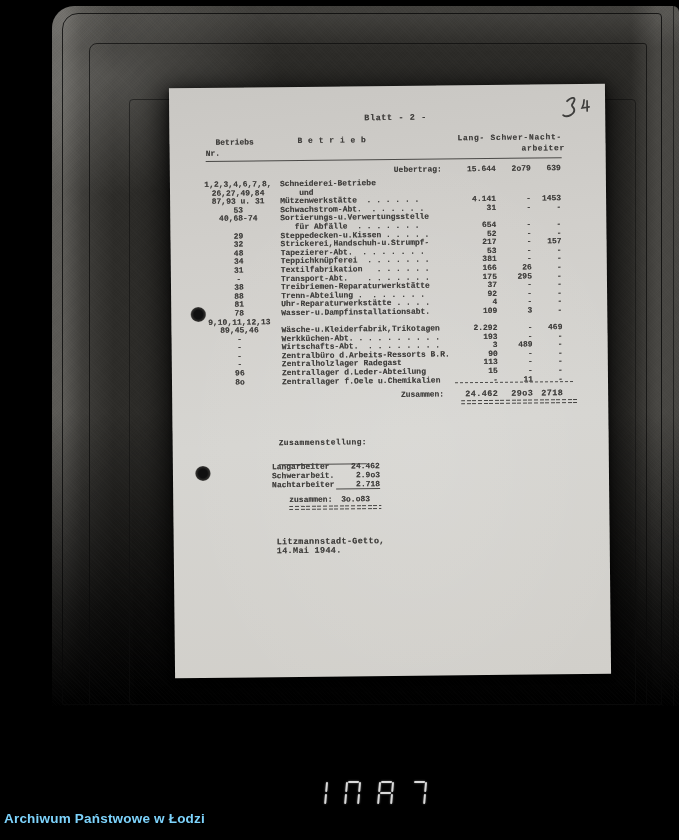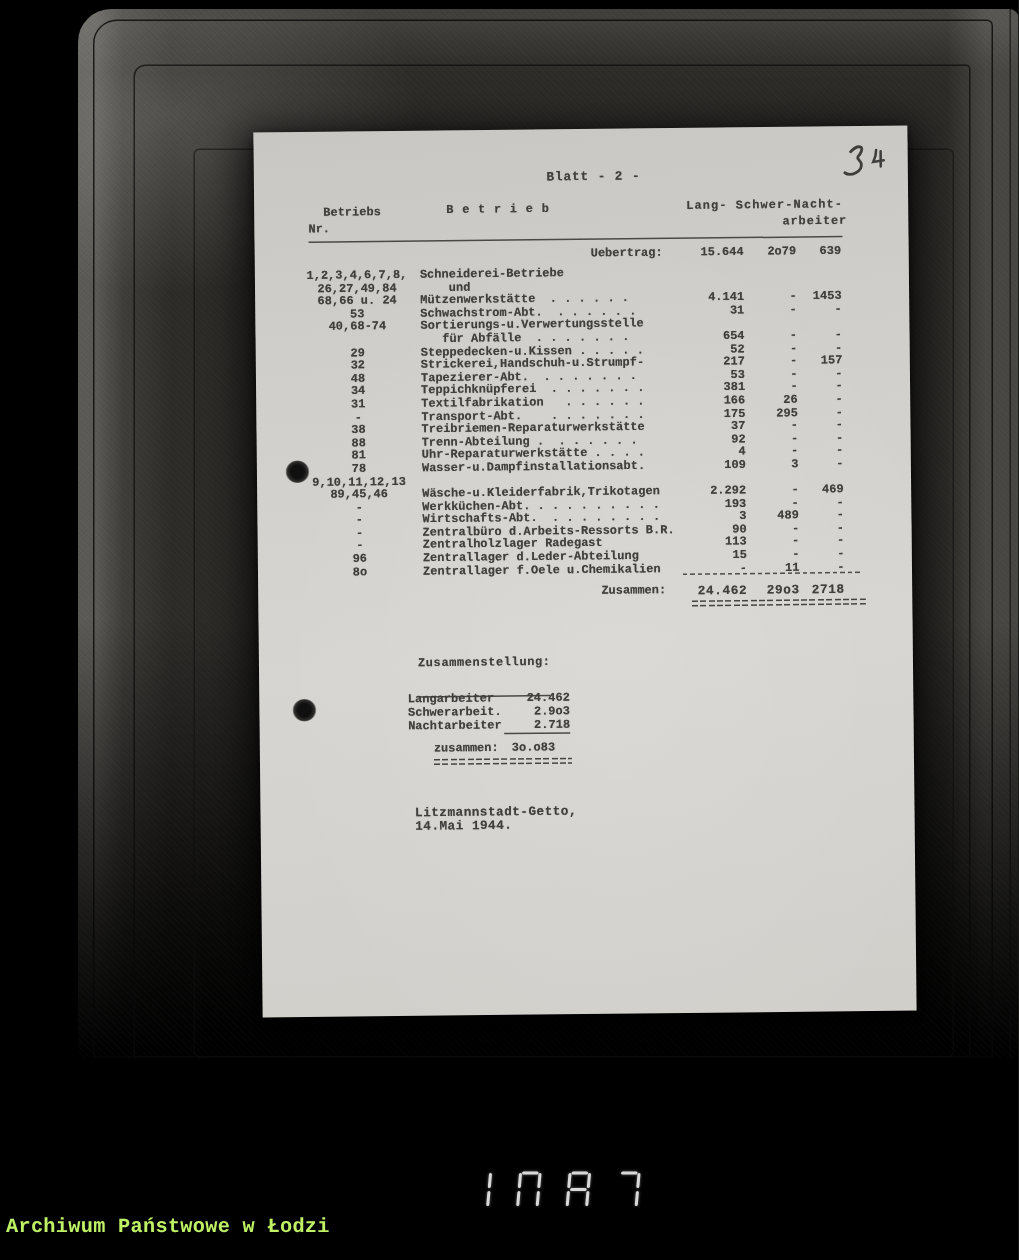--- a/index.html
+++ b/index.html
@@ -72,22 +72,22 @@
   .v.u-line{border-bottom:1px solid #4a4947;}
   .sum-total{left:116px;top:408px;width:92px;display:grid;grid-template-columns:52px 40px;height:9px;line-height:9px;}
   .sum-total .v{text-align:left;}
   .place{left:103px;top:450px;font-size:8.5px;letter-spacing:.3px;}
   .date{left:103px;top:459px;font-size:8.5px;letter-spacing:.3px;text-align:center;}
 
   .hand-mark{left:388px;top:10px;width:40px;height:30px;}
 
   
   .archive-label{position:absolute;left:4px;top:811px;
-    font-family:Liberation Mono, monospace;font-weight:700;
-    font-size:13.5px;color:#bef264;letter-spacing:.2px;}
+    font-family:Liberation Sans, sans-serif;font-weight:700;
+    font-size:13.5px;color:#7dd3fc;letter-spacing:.2px;}
   .counter{position:absolute;left:312px;top:781px;height:26px;transform:skewX(-5deg);}
   .seg-digit{position:relative;display:inline-block;width:15px;height:24px;margin-right:18px;vertical-align:top;}
   .seg{position:absolute;opacity:0;border-radius:1px;}
   .seg.on{opacity:1;background:#d9d9d9;box-shadow:0 0 2px rgba(255,255,255,.45);}
   .seg-a{left:2px;top:0;width:11px;height:2px;}
   .seg-b{left:13px;top:1px;width:2px;height:10px;}
   .seg-c{left:13px;top:13px;width:2px;height:10px;}
   .seg-d{left:2px;top:22px;width:11px;height:2px;}
   .seg-e{left:0;top:13px;width:2px;height:10px;}
   .seg-f{left:0;top:1px;width:2px;height:10px;}
@@ -142,21 +142,21 @@
 
       <div class="tw trow">
         <span class="c-nr">26,27,49,84</span>
         <span class="c-name">    und</span>
         <span class="c-lang"></span>
         <span class="c-schwer"></span>
         <span class="c-nacht"></span>
       </div>
 
       <div class="tw trow">
-        <span class="c-nr">68,66 u. 24</span>
+        <span class="c-nr">87,93 u. 31</span>
         <span class="c-name">Mützenwerkstätte  . . . . . .</span>
         <span class="c-lang">4.141</span>
         <span class="c-schwer">-</span>
         <span class="c-nacht">1453</span>
       </div>
 
       <div class="tw trow">
         <span class="c-nr">53</span>
         <span class="c-name">Schwachstrom-Abt.  . . . . . .</span>
         <span class="c-lang">31</span>

